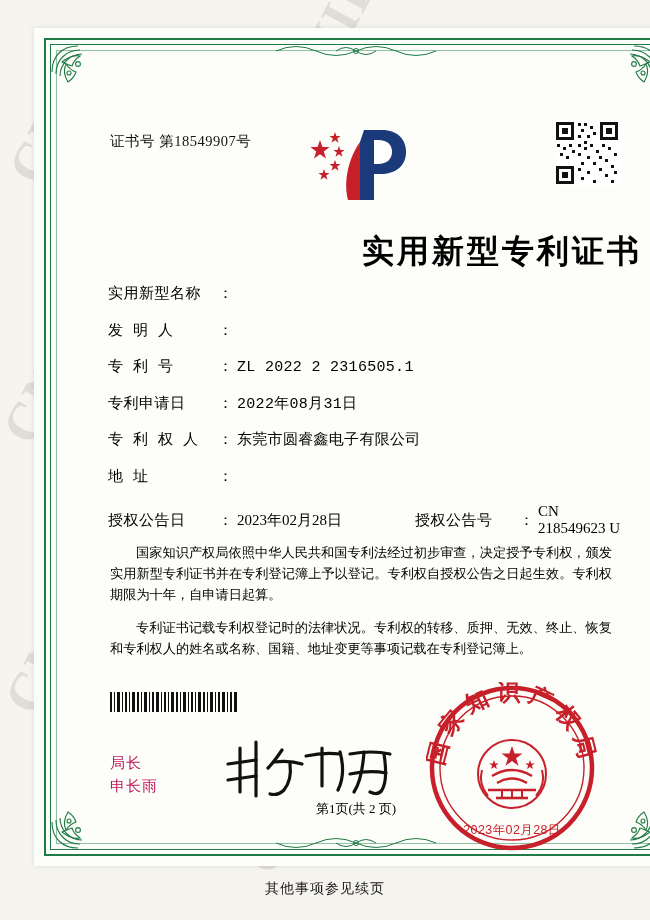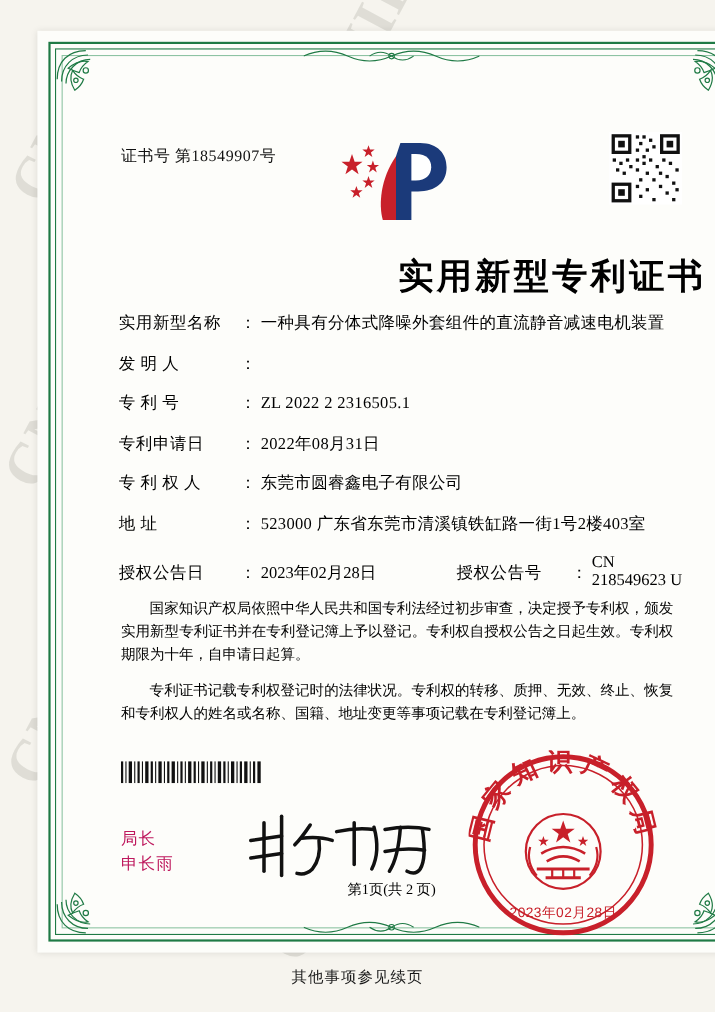--- a/index.html
+++ b/index.html
@@ -130,20 +130,21 @@
     left: 38px;
     right: 20px;
     top: 222px;
   }
   .field-row {
     display: flex;
     align-items: baseline;
     margin-bottom: 17.5px;
     font-size: 15px;
     color: #000;
+    font-family: Liberation Mono, monospace;
   }
   .f-label {
     width: 110px;
     flex: 0 0 110px;
     letter-spacing: 0.5px;
     display: flex;
     justify-content: space-between;
   }
   .f-colon {
     flex: 0 0 auto;
@@ -420,21 +421,20 @@
       </svg>
     </div>
 
     <div class="title">实用新型专利证书</div>
 
     <div class="fields">
 
       <div class="field-row">
         <span class="f-label">实用新型名称</span>
         <span class="f-colon">：</span>
-        <span class="f-value">一种具有分体式降噪外套组件的直流静音减速电机装置</span>
       </div>
 
       <div class="field-row">
         <span class="f-label">发 明 人</span>
         <span class="f-colon">：</span>
       </div>
 
       <div class="field-row">
         <span class="f-label">专 利 号</span>
         <span class="f-colon">：</span>
@@ -449,21 +449,20 @@
 
       <div class="field-row">
         <span class="f-label">专 利 权 人</span>
         <span class="f-colon">：</span>
         <span class="f-value">东莞市圆睿鑫电子有限公司</span>
       </div>
 
       <div class="field-row">
         <span class="f-label">地 址</span>
         <span class="f-colon">：</span>
-        <span class="f-value">523000 广东省东莞市清溪镇铁缸路一街1号2楼403室</span>
       </div>
 
       <div class="row-inline">
         <span class="f-label">授权公告日</span>
         <span class="f-colon">：</span>
         <span class="f-value-1">2023年02月28日</span>
         <span class="f-label2">授权公告号</span>
         <span class="f-colon">：</span>
         <span class="f-value-2">CN 218549623 U</span>
       </div>

